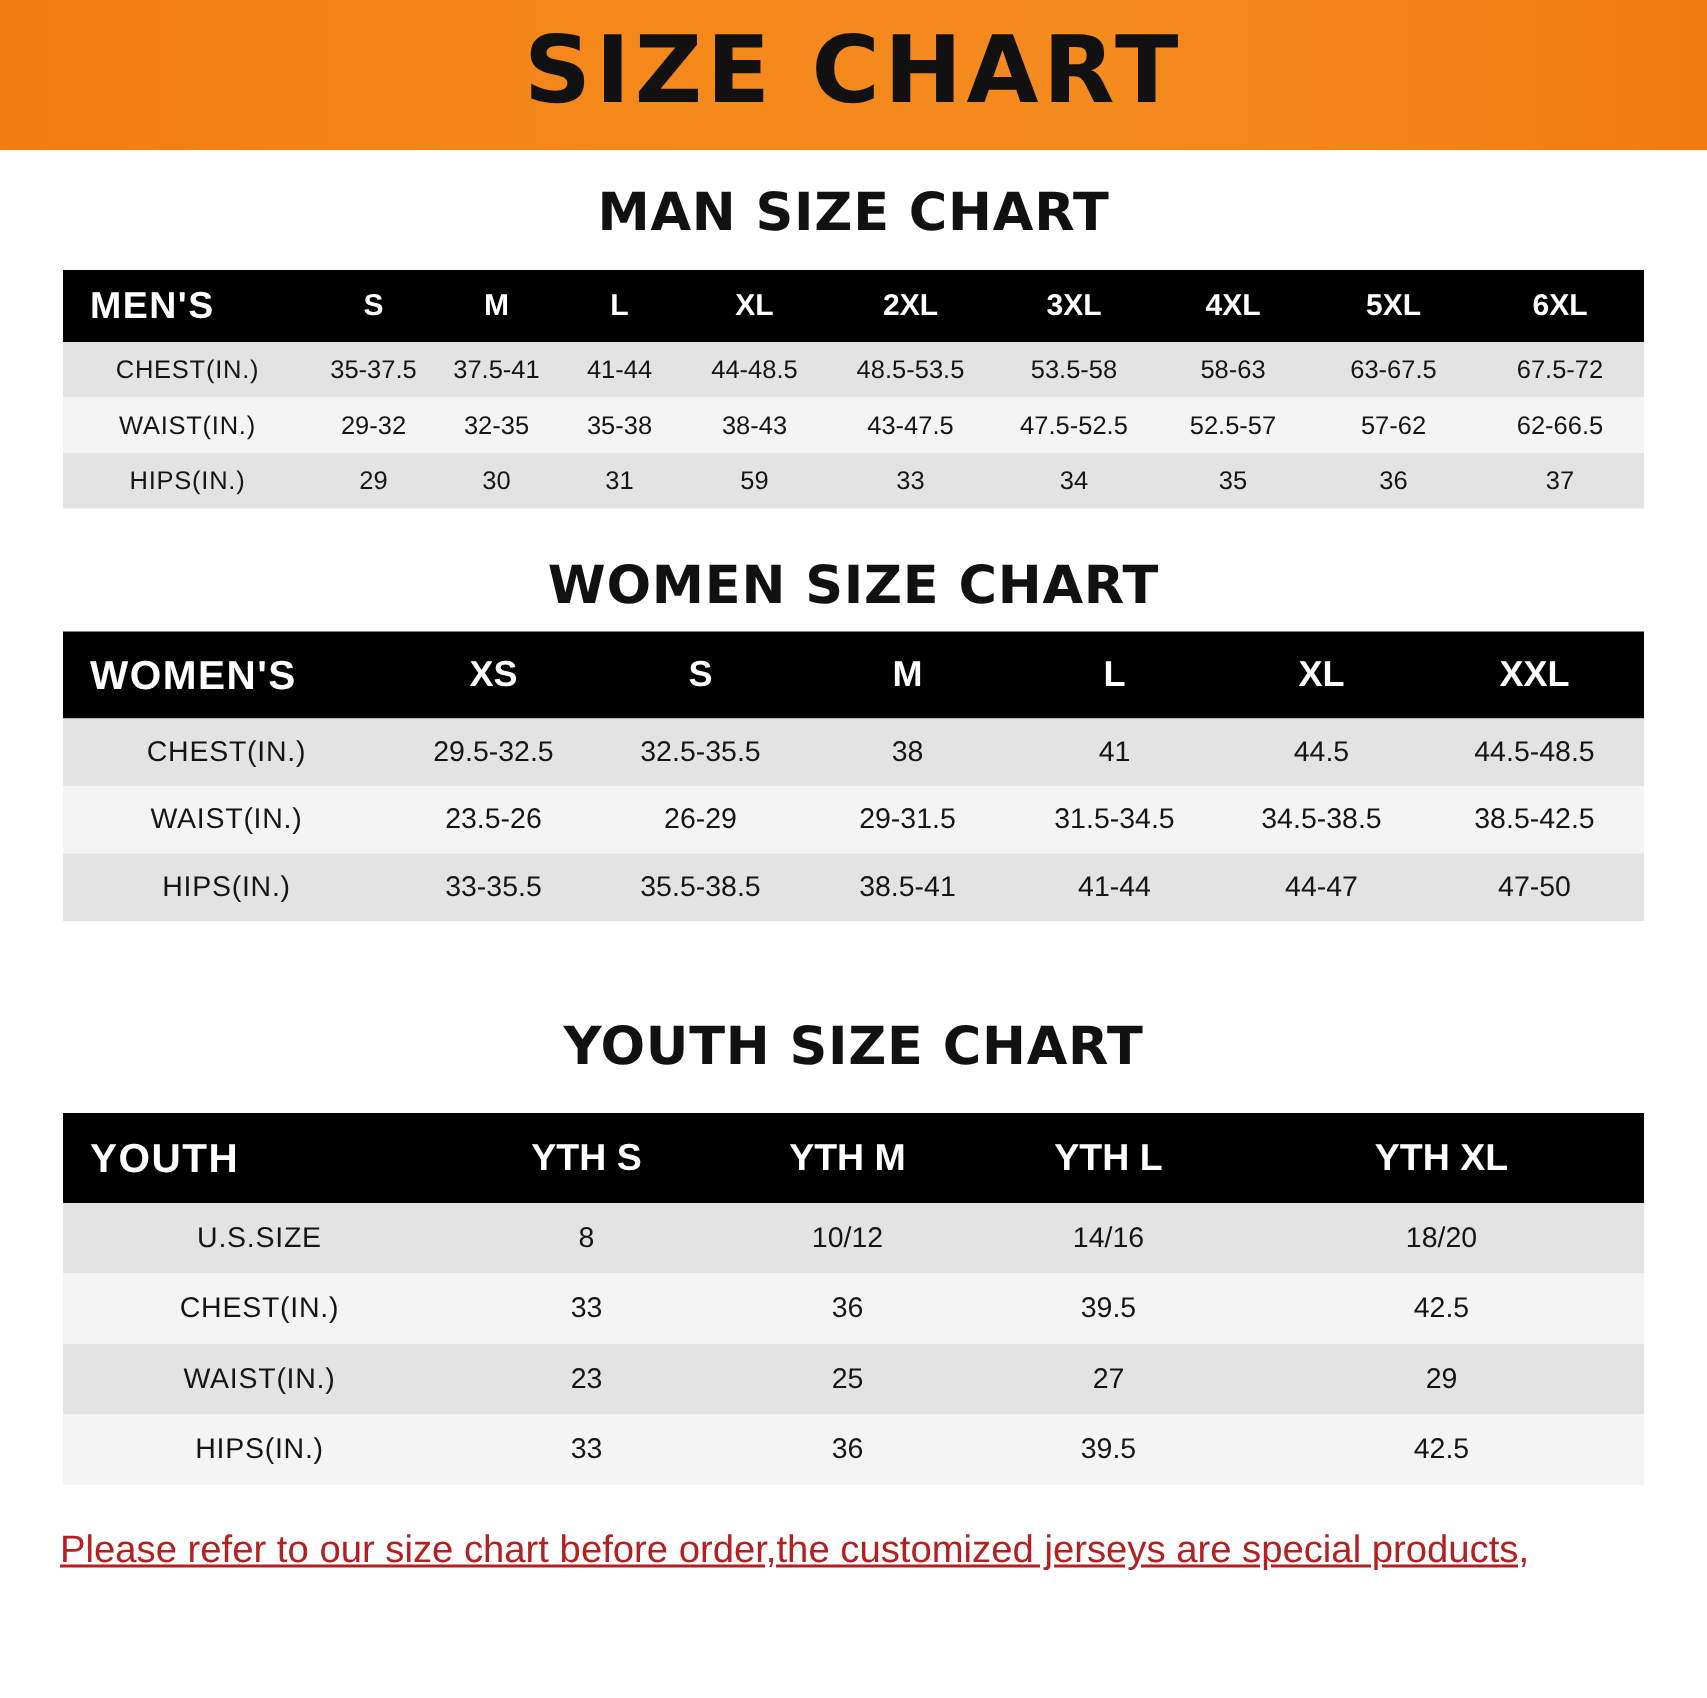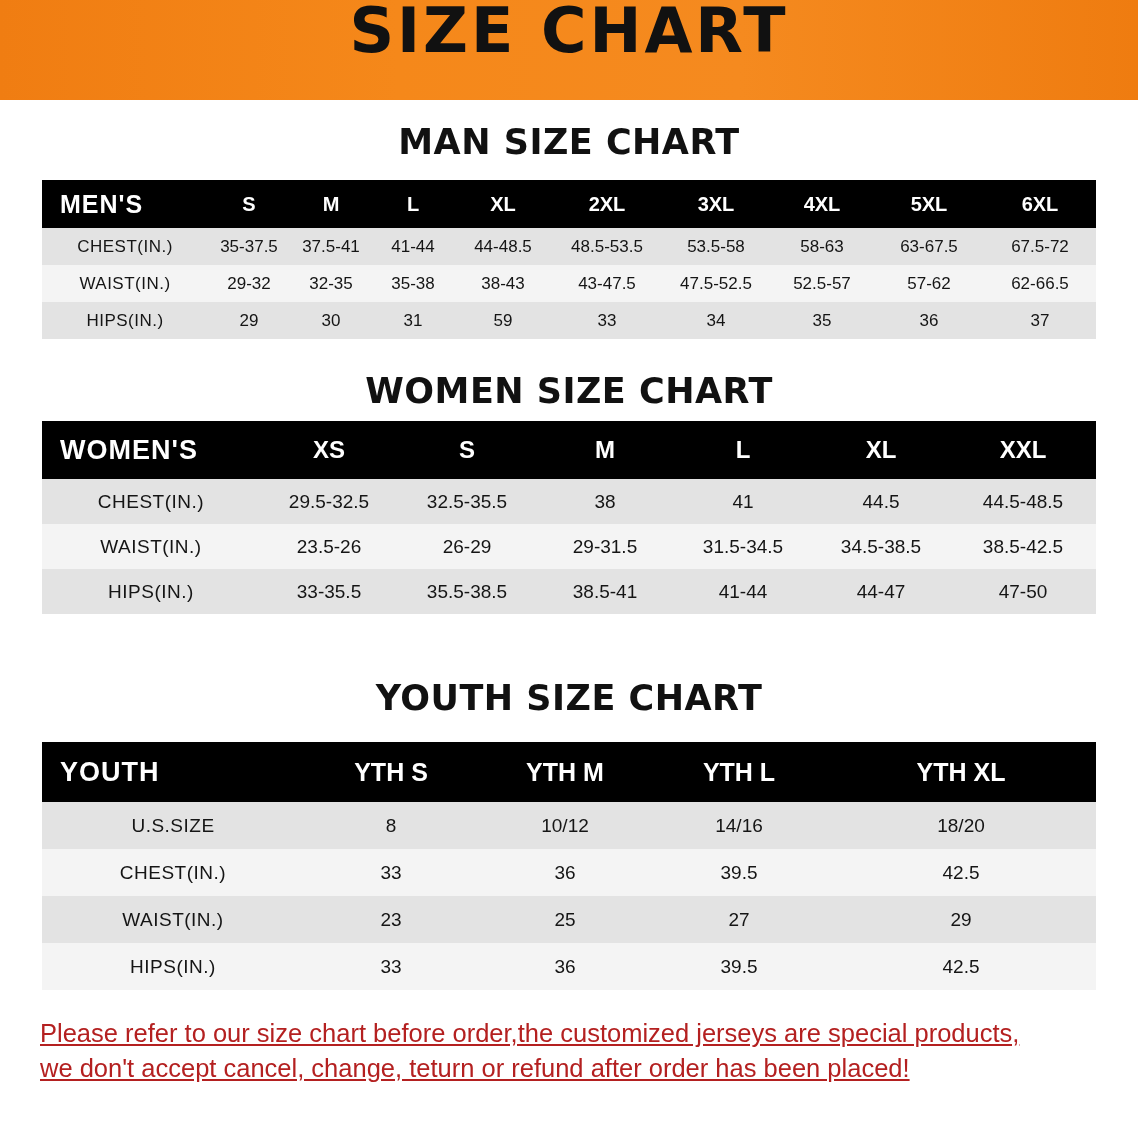--- a/index.html
+++ b/index.html
@@ -19,20 +19,21 @@
     width: 1138px;
     height: 1132px;
     background: #ffffff;
   }
 
   
   .banner {
     height: 100px;
     background: linear-gradient(90deg, #f07d12 0%, #f5881a 35%, #f58a1f 65%, #ef7c10 100%);
     display: flex;
+    align-items: center;
     justify-content: center;
   }
   .banner-title {
     font-family: "DejaVu Sans", sans-serif;
     font-weight: bold;
     font-size: 62px;
     letter-spacing: 3px;
     color: #111111;
     line-height: 1;
     padding-bottom: 6px;
@@ -304,16 +305,15 @@
           <td>36</td>
           <td>39.5</td>
           <td>42.5</td>
         </tr>
       </tbody>
     </table>
   </div>
 
   <div class="note">
     <div>Please refer to our size chart before order,the customized jerseys are special products,</div>
-    <div>we don't accept cancel, change, teturn or refund after order has been placed!</div>
   </div>
 
 </div>
 
 </body></html>

